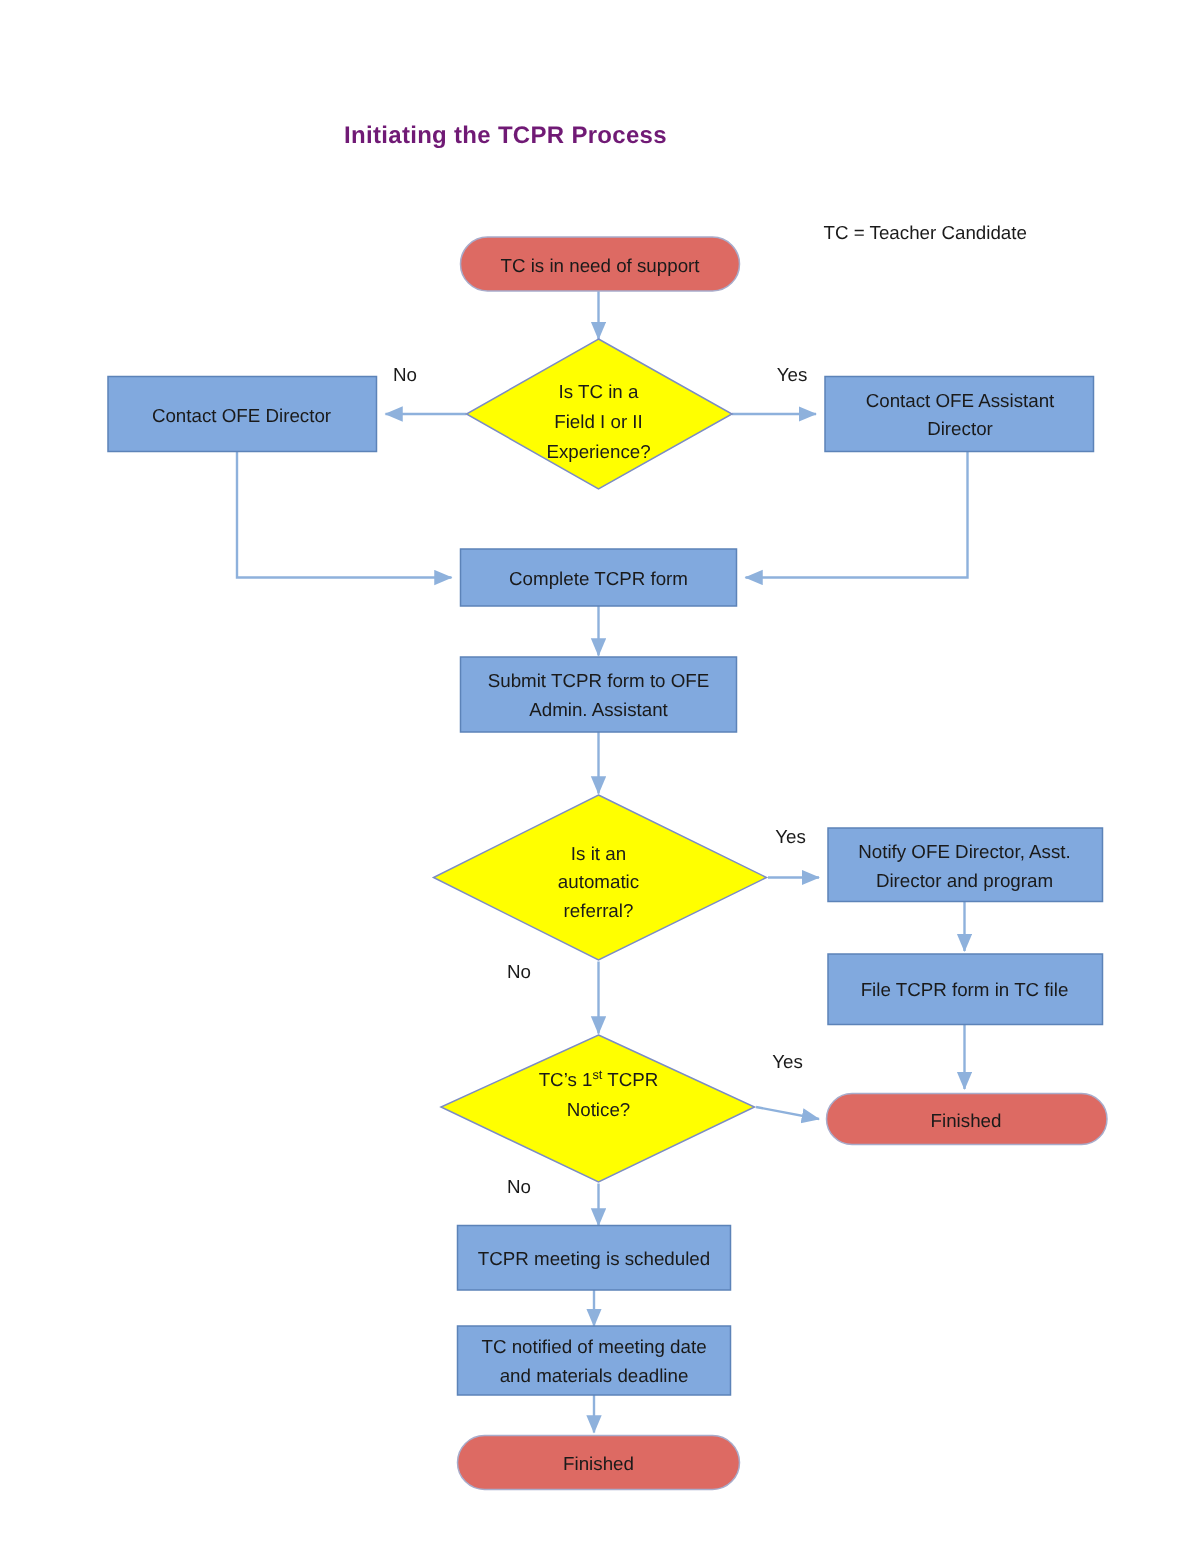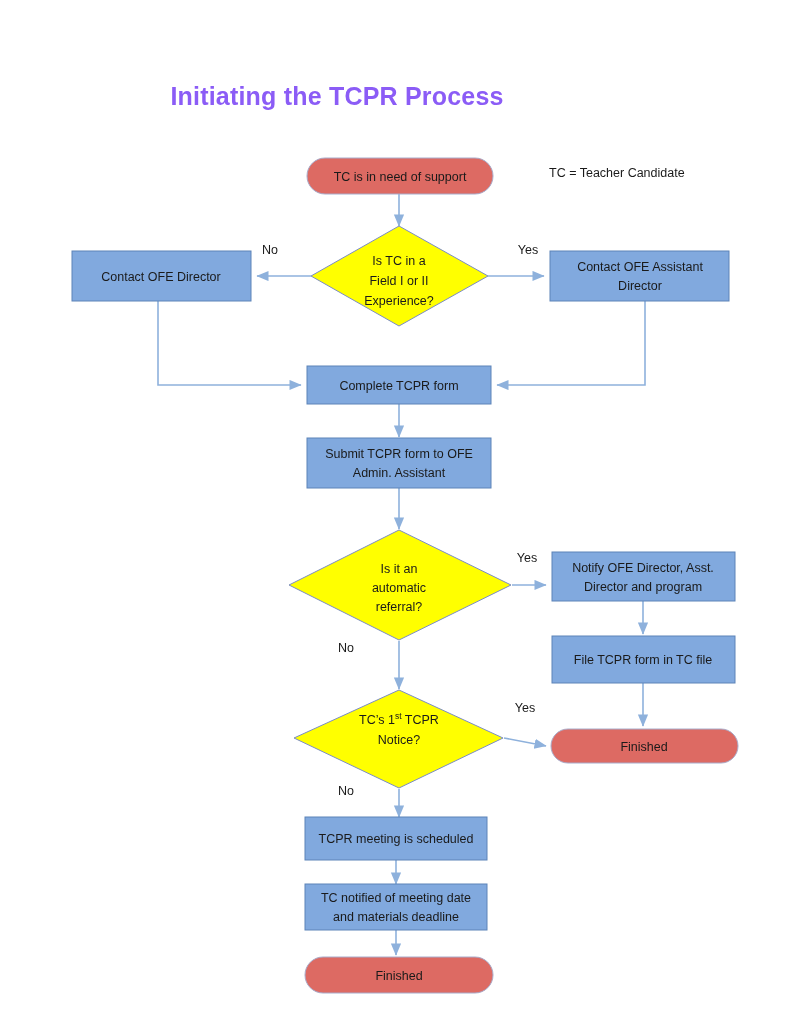--- a/index.html
+++ b/index.html
@@ -20,29 +20,29 @@
     top: 0;
     width: 800px;
     height: 1035px;
   }
   .chart-title {
     position: absolute;
     left: 0;
     top: 82px;
     width: 674px;
     text-align: center;
-    font-size: 25px;
+    font-size: 16px;
     font-weight: bold;
-    color: #8b5cf6;
+    color: #701a75;
     letter-spacing: 0.2px;
   }
   .legend {
     position: absolute;
     left: 549px;
-    top: 163px;
+    top: 145px;
     font-size: 12.5px;
     color: #1a1a1a;
     line-height: 1.7;
     white-space: nowrap;
   }
   svg { display: block; }
   text { font-family: "Liberation Sans", sans-serif; fill: #1a1a1a; }
   .node-label { font-size: 12.5px; }
   .edge-label { font-size: 12.5px; }
   .sup { font-size: 8.5px; }

